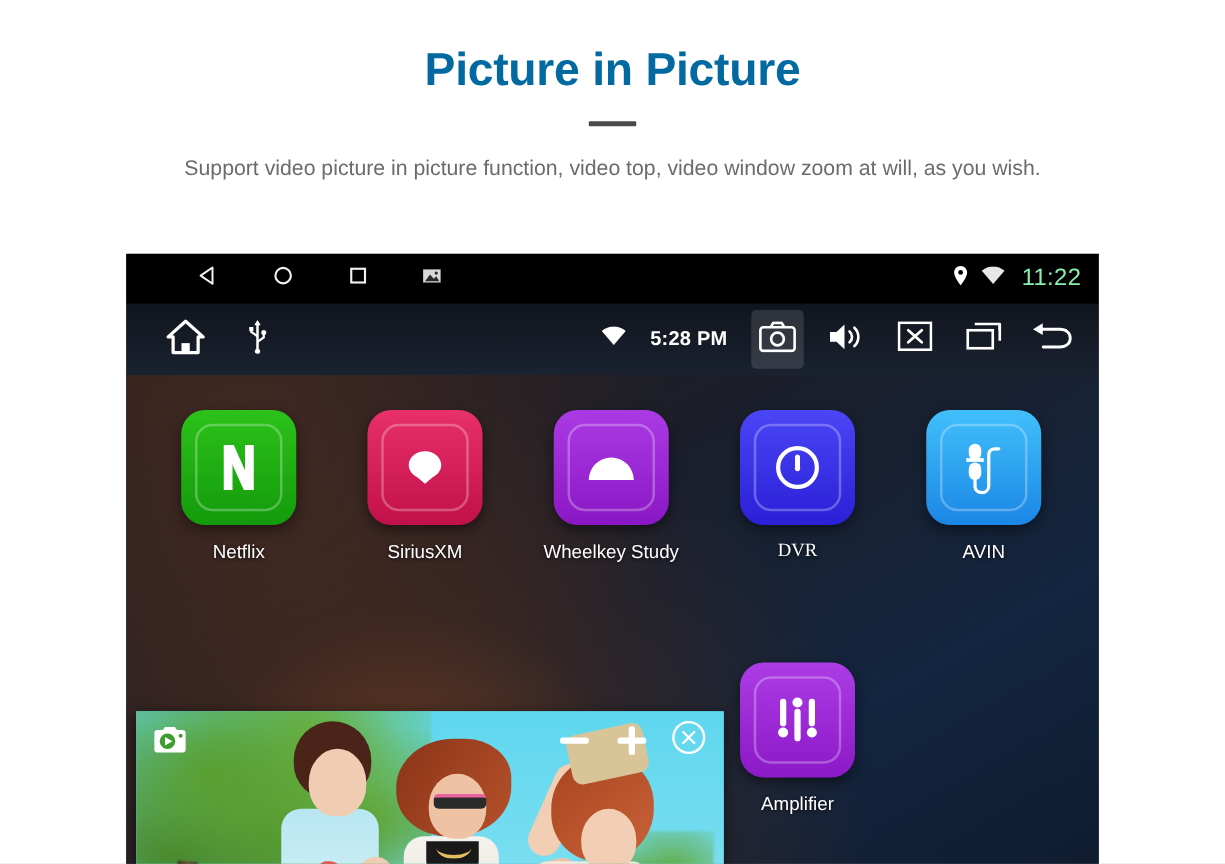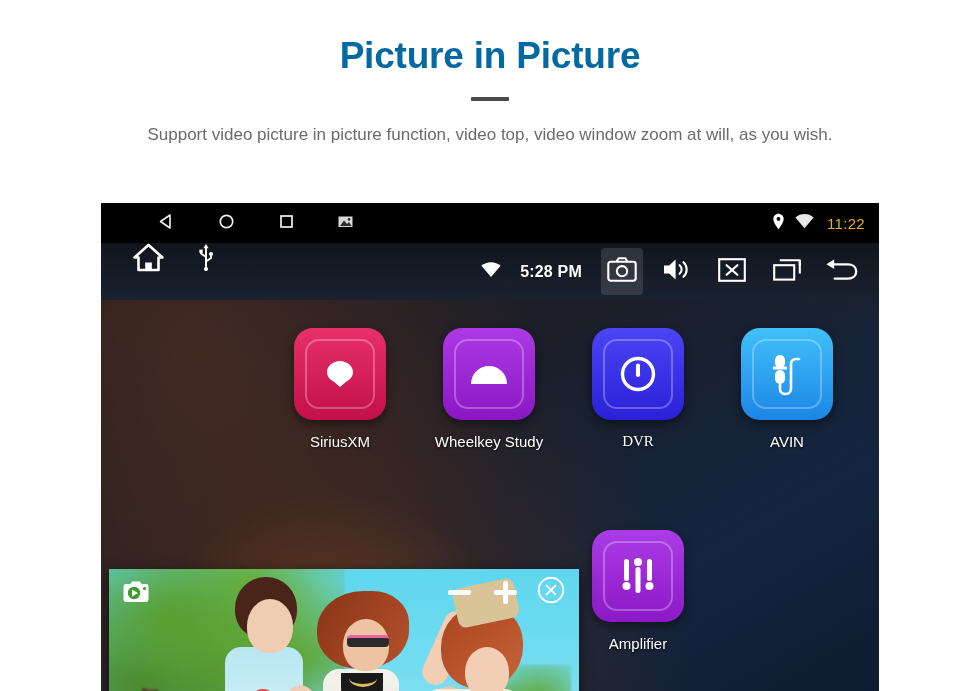--- a/index.html
+++ b/index.html
@@ -70,35 +70,35 @@
   .sb-right {
     position: absolute;
     right: 14px;
     top: 0;
     height: 40px;
     display: flex;
     align-items: center;
     gap: 10px;
   }
   .sb-clock {
-    color: #eab308;
-    font-size: 15px;
+    color: #86efac;
+    font-size: 19px;
     font-weight: 400;
     letter-spacing: 0.3px;
     margin-left: 3px;
   }
 
   
   .app-bar {
     position: absolute;
     left: 0; top: 40px;
     width: 778px; height: 57px;
     background: linear-gradient(180deg, #11151d 0%, #161c27 55%, #1a2230 100%);
     display: flex;
-    align-items: flex-start;
+    align-items: center;
   }
   .ab-left {
     display: flex;
     align-items: center;
     gap: 33px;
     margin-left: 31px;
   }
   .ab-right {
     position: absolute;
     right: 16px;
@@ -396,20 +396,32 @@
               <polygon points="9.2,1.6 9.2,11 1.4,6.3" fill="#ffffff"></polygon>
             </svg>
         </span>
       </span>
     </div>
   </div>
 
   <div class="launcher">
     <div class="grid">
 
+      <div class="app-cell" style="left:16px; top:28px;">
+        <div class="app-tile" style="background:linear-gradient(180deg,#2cc21a,#139a0b);">
+          <span class="app-glyph">
+            <svg width="34" height="40" viewBox="0 0 34 40">
+                <path d="M5 2h8l16 36h-8z" fill="#ffffff"></path>
+                <rect x="5" y="2" width="7" height="36" fill="#ffffff"></rect>
+                <rect x="22" y="2" width="7" height="36" fill="#ffffff"></rect>
+              </svg>
+          </span>
+        </div>
+        <div class="app-label">Netflix</div>
+      </div>
 
       <div class="app-cell" style="left:165px; top:28px;">
         <div class="app-tile" style="background:linear-gradient(180deg,#e8306a,#c2104a);">
           <span class="app-glyph">
             <svg width="38" height="34" viewBox="0 0 38 34">
                 <path d="M19 4c-7 0-13 5-13 11 0 4 2.6 7.6 6.6 9.6L19 30l6.4-5.4c4-2 6.6-5.6 6.6-9.6 0-6-6-11-13-11z" fill="#ffffff"></path>
               </svg>
           </span>
         </div>
         <div class="app-label">SiriusXM</div>

